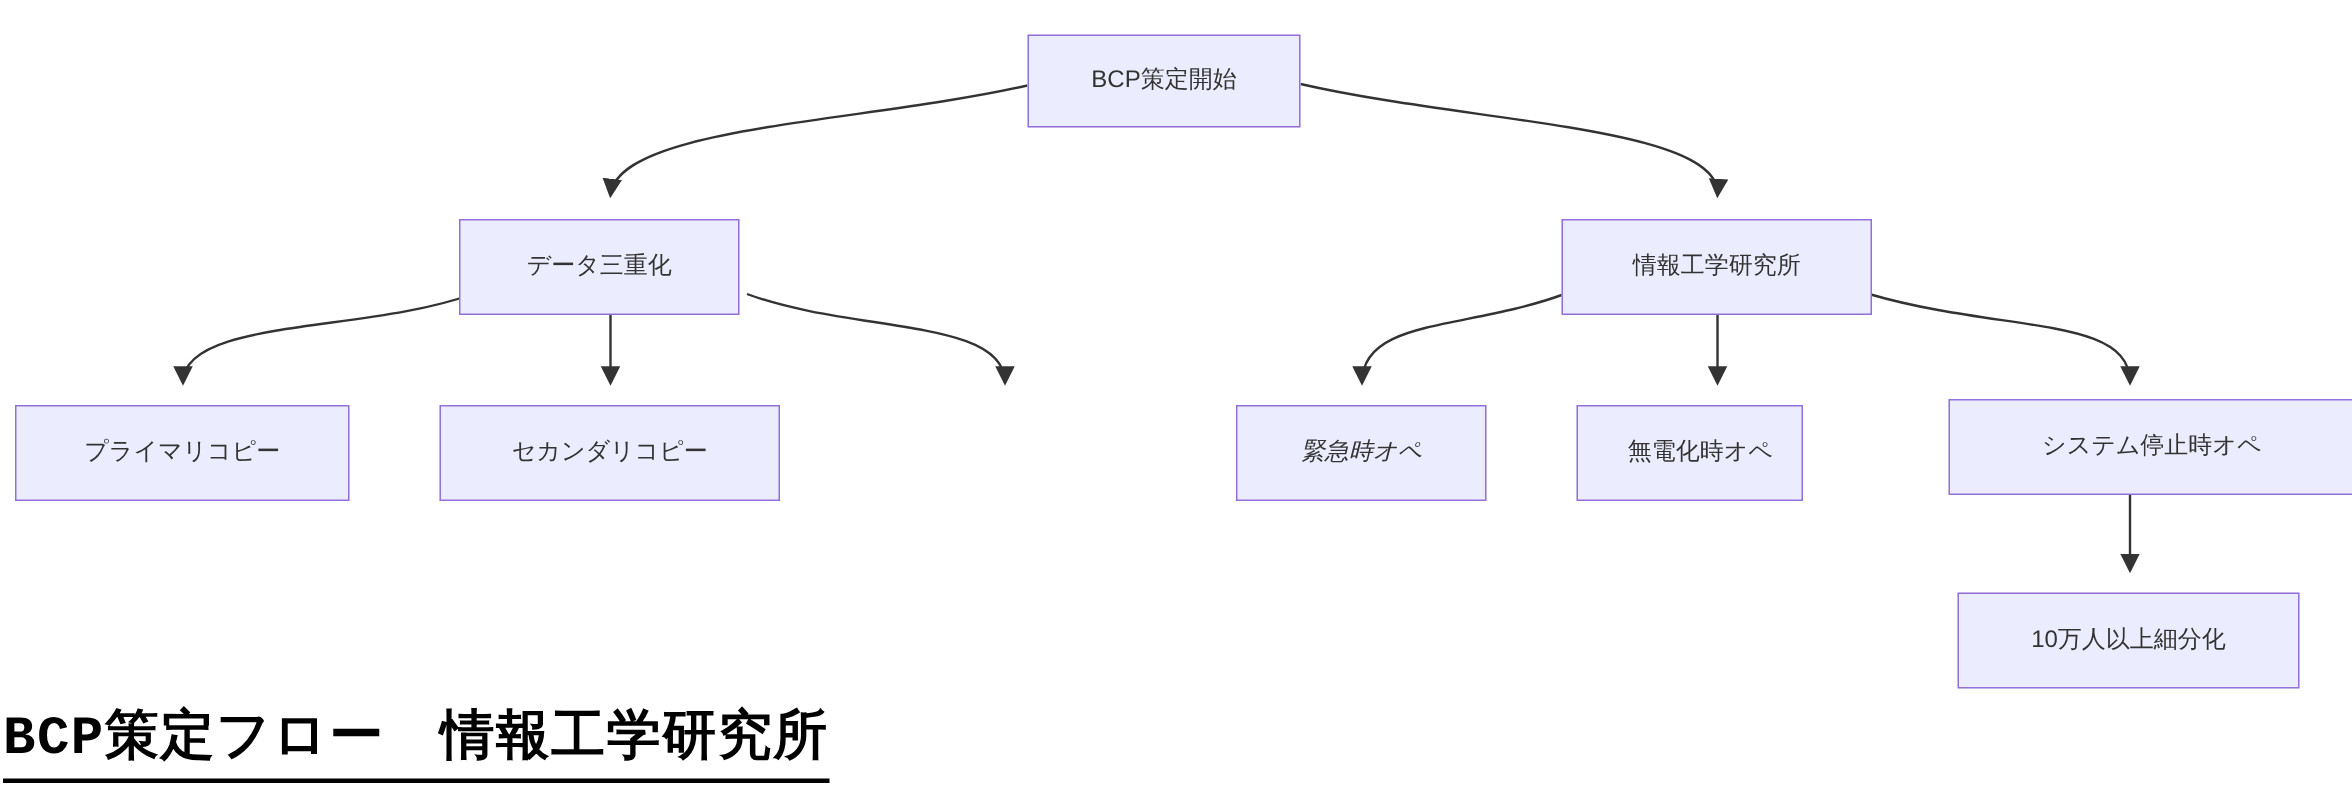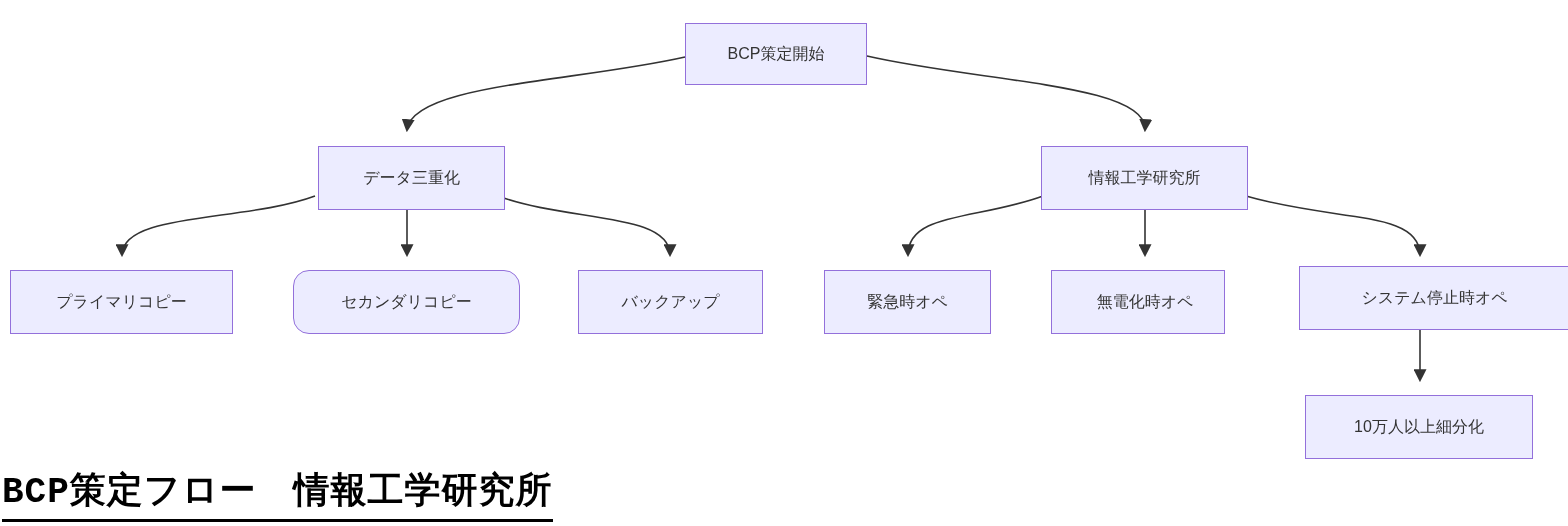--- a/index.html
+++ b/index.html
@@ -55,27 +55,27 @@
     font-weight: 700;
     color: var(--caption-text);
     letter-spacing: 1px;
     border-bottom: 3px solid var(--caption-text);
     padding-bottom: 4px;
     white-space: pre;
     font-family: Liberation Mono, monospace;
   }
   
   .n-start      { left: 685px;  top: 11px;  width: 182px; height: 62px; }
-  .n-data3      { left: 318px;  top: 134px; width: 187px; height: 64px; }
+  .n-data3      { left: 306px;  top: 134px; width: 187px; height: 64px; }
   .n-ops3       { left: 1041px; top: 134px; width: 207px; height: 64px; }
   .n-primary    { left: 10px;   top: 258px; width: 223px; height: 64px; }
-  .n-secondary  { left: 293px;  top: 258px; width: 227px; height: 64px; border-radius: 16px; }
+  .n-secondary  { left: 293px;  top: 258px; width: 227px; height: 64px; }
   .n-backup     { left: 578px;  top: 258px; width: 185px; height: 64px; }
-  .n-emergency  { left: 824px;  top: 258px; width: 167px; height: 64px; }
-  .n-nopower    { left: 1051px; top: 258px; width: 174px; height: 64px; padding-left: 14px; }
+  .n-emergency  { left: 824px;  top: 258px; width: 167px; height: 64px; font-style: italic; }
+  .n-nopower    { left: 1051px; top: 258px; width: 151px; height: 64px; padding-left: 14px; }
   .n-sysstop    { left: 1299px; top: 254px; width: 271px; height: 64px; }
   .n-subdivide  { left: 1305px; top: 383px; width: 228px; height: 64px; }
 </style>
 </head>
 <body>
 
 <div class="canvas">
 
   <svg class="edges-layer" width="1568" height="526" viewBox="0 0 1568 526" xmlns="http://www.w3.org/2000/svg">
     <defs>
@@ -97,21 +97,20 @@
   <div class="node n-start">BCP策定開始</div>
 
   <div class="node n-data3">データ三重化</div>
 
   <div class="node n-ops3">情報工学研究所</div>
 
   <div class="node n-primary">プライマリコピー</div>
 
   <div class="node n-secondary">セカンダリコピー</div>
 
-  <div class="node n-backup">バックアップ</div>
 
   <div class="node n-emergency">緊急時オペ</div>
 
   <div class="node n-nopower">無電化時オペ</div>
 
   <div class="node n-sysstop">システム停止時オペ</div>
 
   <div class="node n-subdivide">10万人以上細分化</div>
 
   <div class="caption">BCP策定フロー　情報工学研究所</div>

